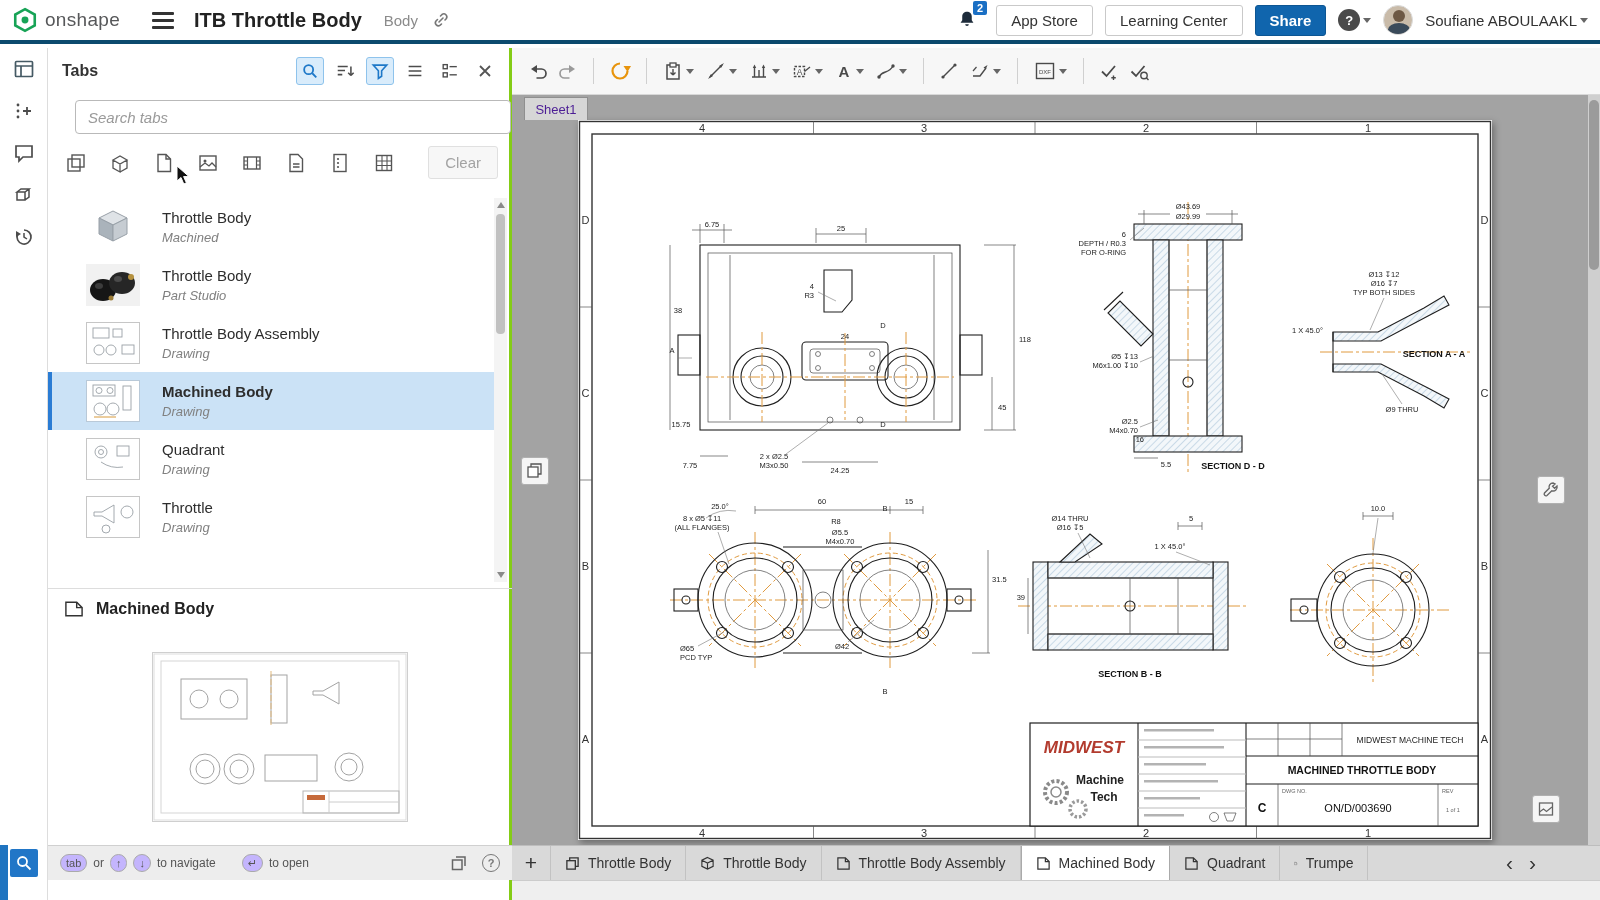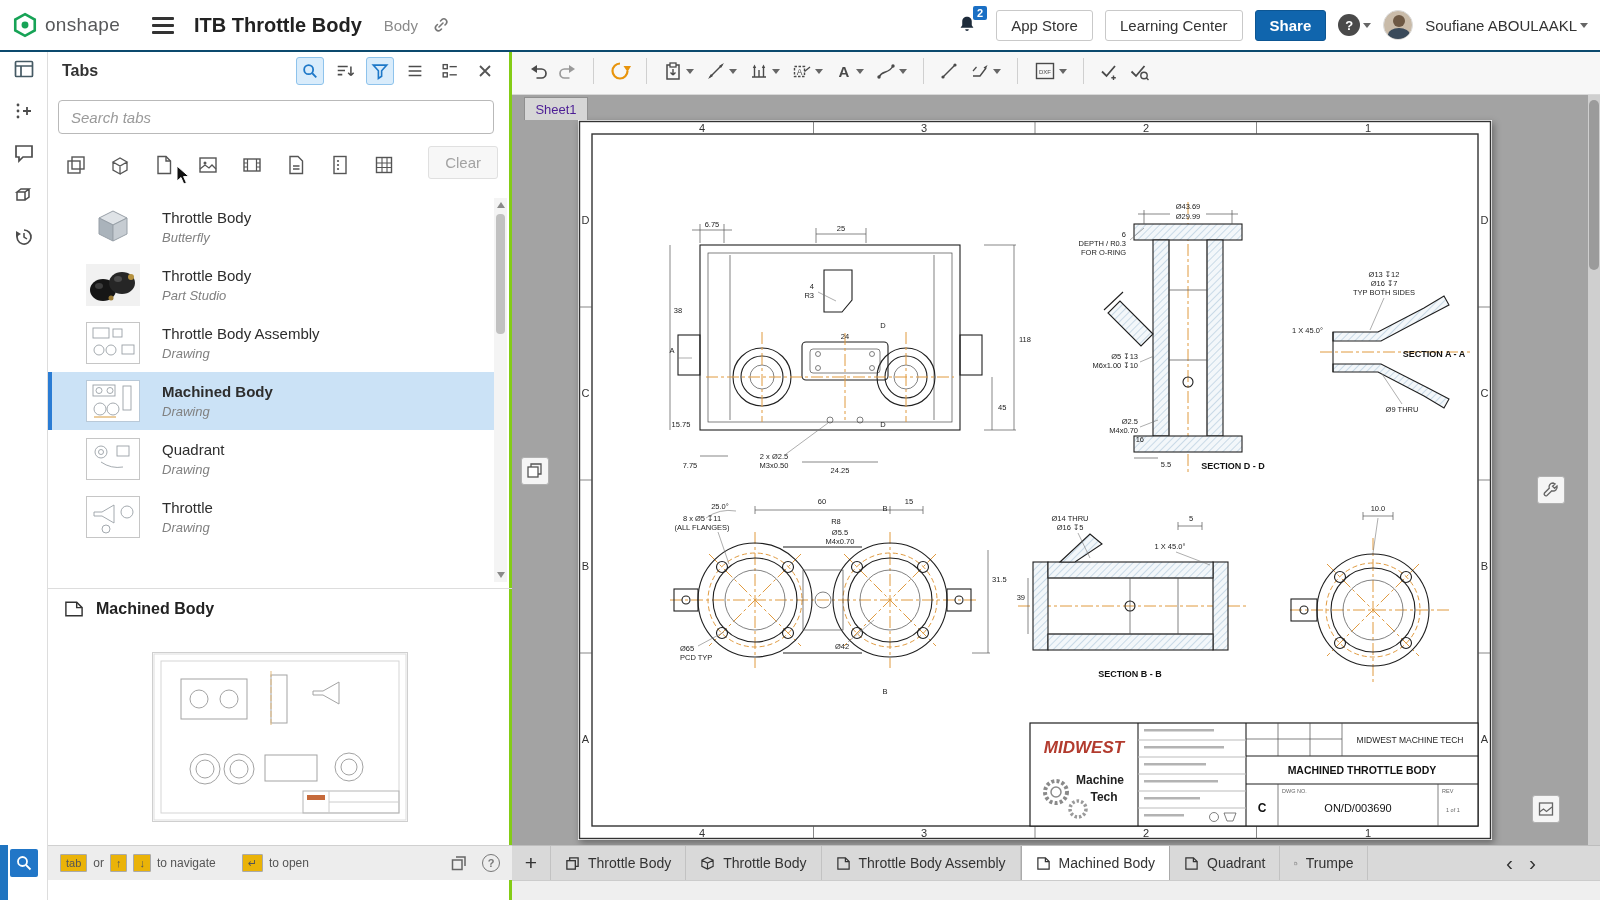--- a/index.html
+++ b/index.html
@@ -1,20 +1,20 @@
 <!DOCTYPE html>
 <html><head>
 <meta charset="utf-8">
 <style>
 *{margin:0;padding:0;box-sizing:border-box}
 html,body{width:1600px;height:900px}
 body{font-family:"Liberation Sans",sans-serif;position:relative;overflow:hidden;background:#fff;color:#333;font-size:14px}
 svg{display:block}
 
-.topbar{position:absolute;left:0;top:0;width:1600px;height:52px;background:#fff;border-bottom:2px solid #0c4a6e;display:flex;align-items:center;padding:0 12px;gap:14px;z-index:9}
+.topbar{position:absolute;left:0;top:0;width:1600px;height:44px;background:#fff;border-bottom:4px solid #0c4a6e;display:flex;align-items:center;padding:0 12px;gap:14px;z-index:9}
 .brand{display:flex;align-items:center;gap:7px;width:120px;cursor:pointer}
 .brand-text{font-size:19px;color:#57585a;letter-spacing:.3px}
 .hamburger{width:22px;display:flex;flex-direction:column;gap:4px;cursor:pointer;margin-left:6px}
 .hamburger span{height:3px;background:#333;border-radius:1px}
 .doc-title{font-size:20px;font-weight:bold;color:#222;margin-left:6px;white-space:nowrap}
 .workspace{font-size:15px;color:#8b8b8b;margin-left:8px}
 .topbar-right{margin-left:auto;display:flex;align-items:center;gap:12px}
 .btn{height:31px;padding:0 14px;border:1px solid #c9c9c9;border-radius:3px;background:#fff;font-size:15px;color:#333;display:flex;align-items:center;cursor:pointer;white-space:nowrap}
 .btn-primary{background:#1065ad;border-color:#0d5693;color:#fff;font-weight:bold}
 .bell-wrap{position:relative;margin-right:6px;cursor:pointer}
@@ -30,24 +30,24 @@
 .left-rail{position:absolute;left:0;top:48px;width:48px;height:852px;background:#fff;border-right:1px solid #ddd;z-index:6}
 .rail-btn{width:48px;height:42px;display:flex;align-items:center;justify-content:center;cursor:pointer}
 .rail-strip{position:absolute;left:0;top:797px;width:8px;height:55px;background:#1f74c0}
 .zoom-btn{position:absolute;left:10px;top:801px;width:28px;height:28px;background:#2176c7;border-radius:2px;display:flex;align-items:center;justify-content:center;cursor:pointer}
 
 .tabs-panel{position:absolute;left:48px;top:48px;width:464px;height:852px;background:#fff;border-right:3px solid #84cc16;z-index:5}
 .panel-head{height:46px;display:flex;align-items:center;padding:0 10px 0 14px;gap:7px}
 .panel-title{font-size:16px;font-weight:bold;color:#333;margin-right:auto}
 .hbtn{width:28px;height:28px;display:flex;align-items:center;justify-content:center;border-radius:3px;cursor:pointer}
 .hbtn.active{background:#d9ecfb;border:1px solid #8ec3ec}
-.search-row{position:absolute;left:10px;top:52px;width:436px}
+.search-row{position:absolute;left:27px;top:52px;width:436px}
 .search-input{width:100%;height:34px;border:1px solid #b9b9b9;border-radius:4px;padding:0 12px;font-size:15px;font-style:italic;color:#444;font-family:"Liberation Sans",sans-serif;outline:none}
 .search-input::placeholder{color:#9a9a9a;font-style:italic}
-.filter-row{position:absolute;left:14px;top:98px;width:436px;display:flex;align-items:flex-end;gap:16px}
+.filter-row{position:absolute;left:14px;top:98px;width:436px;display:flex;align-items:center;gap:16px}
 .fbtn{width:28px;height:28px;display:flex;align-items:center;justify-content:center;cursor:pointer}
 .clear-btn{margin-left:auto;height:33px;padding:0 16px;border:1px solid #e0e0e0;background:#f7f7f7;color:#a3a3a3;font-size:15px;border-radius:3px;cursor:default}
 .cursor-overlay{position:absolute;left:128px;top:118px;z-index:8;pointer-events:none}
 .tab-list{position:absolute;left:0;top:150px;width:452px;height:384px;overflow:hidden}
 .tab-item{height:58px;display:flex;align-items:center;padding-left:36px;position:relative;cursor:pointer}
 .tab-item.selected{background:#cbe2f6}
 .tab-item.selected::before{content:"";position:absolute;left:0;top:0;width:4px;height:100%;background:#2a7cd4}
 .thumb{width:58px;height:46px;display:flex;align-items:center;justify-content:center;margin-right:20px;flex:none}
 .t-text{display:flex;flex-direction:column}
 .t-title{font-size:15px;color:#2d2d2d;line-height:1.2}
@@ -56,21 +56,21 @@
 .list-scroll{position:absolute;right:2px;top:150px;width:13px;height:384px;background:#f4f4f4}
 .scroll-arrow{position:absolute;left:3px;width:0;height:0;border-left:4px solid transparent;border-right:4px solid transparent}
 .scroll-up{top:4px;border-bottom:6px solid #8a8a8a}
 .scroll-down{bottom:4px;border-top:6px solid #8a8a8a}
 .scroll-thumb{position:absolute;left:2px;top:16px;width:9px;height:120px;background:#c1c1c1;border-radius:4px}
 .panel-divider{position:absolute;left:0;top:540px;width:464px;border-top:1px solid #ddd}
 .preview-head{position:absolute;left:16px;top:552px;display:flex;align-items:center;gap:12px}
 .preview-title{font-size:16px;font-weight:bold;color:#222}
 .preview-box{position:absolute;left:104px;top:604px;width:256px;height:170px;background:#fff;border:1px solid #cfcfcf}
 .panel-status{position:absolute;left:0;top:797px;width:464px;height:35px;background:#ededed;border-top:1px solid #d0d0d0;display:flex;align-items:center;padding:0 12px;gap:6px;font-size:12px;color:#555}
-.key{border:1px solid #aaa;border-radius:1px;background:#eab308;padding:0 5px;height:18px;display:flex;align-items:center;font-size:11px;color:#555}
+.key{border:1px solid #aaa;border-radius:9px;background:#c4b5fd;padding:0 5px;height:18px;display:flex;align-items:center;font-size:11px;color:#555}
 .status-icons{margin-left:auto;display:flex;align-items:center;gap:14px}
 .help-outline{width:18px;height:18px;border-radius:50%;border:1.5px solid #777;color:#777;font-size:11px;font-weight:bold;display:flex;align-items:center;justify-content:center}
 
 .main{position:absolute;left:512px;top:48px;width:1088px;height:852px;background:#a3a3a3}
 .dtoolbar{position:absolute;left:0;top:0;width:1088px;height:47px;background:#f7f7f7;border-bottom:1px solid #d8d8d8;display:flex;align-items:center;padding:0 12px;gap:2px;z-index:4}
 .tsep{width:1px;height:26px;background:#d0d0d0;margin:0 9px;flex:none}
 .tbtn{height:30px;min-width:28px;padding:0 4px;display:flex;align-items:center;justify-content:center;cursor:pointer;color:#4a4a4a;border-radius:3px}
 .tgrp{display:flex;align-items:center;height:30px;padding:0 5px;cursor:pointer;border-radius:3px}
 .canvas{position:absolute;left:0;top:47px;width:1088px;height:750px;background:#a3a3a3;overflow:hidden}
 .sheet-tab{position:absolute;left:12px;top:2px;width:64px;height:23px;background:#d6d6d6;border:1px solid #8f8f8f;border-bottom:none;display:flex;align-items:center;justify-content:center;font-size:13px;color:#4c1d95;cursor:pointer;z-index:3}
@@ -304,21 +304,21 @@
     <div class="tab-item">
       <div class="thumb">
         <svg width="40" height="40" viewBox="0 0 40 40">
           <polygon points="20,4 34,11 20,18 6,11" fill="#dfe3e7" stroke="#98a0a8"></polygon>
           <polygon points="6,11 20,18 20,34 6,27" fill="#aab3bb" stroke="#98a0a8"></polygon>
           <polygon points="34,11 20,18 20,34 34,27" fill="#c6ccd2" stroke="#98a0a8"></polygon>
         </svg>
       </div>
       <div class="t-text">
         <span class="t-title">Throttle Body</span>
-        <span class="t-sub">Butterfly</span>
+        <span class="t-sub">Machined</span>
       </div>
     </div>
     <div class="tab-item">
       <div class="thumb">
         <svg width="54" height="42" viewBox="0 0 54 42">
           <rect width="54" height="42" fill="#f1f1f1"></rect>
           <ellipse cx="17" cy="26" rx="13" ry="11" fill="#161616"></ellipse>
           <ellipse cx="36" cy="19" rx="13" ry="11" fill="#262626"></ellipse>
           <ellipse cx="13" cy="22" rx="4" ry="3" fill="#3c3c3c"></ellipse>
           <ellipse cx="32" cy="15" rx="4" ry="3" fill="#4a4a4a"></ellipse>

